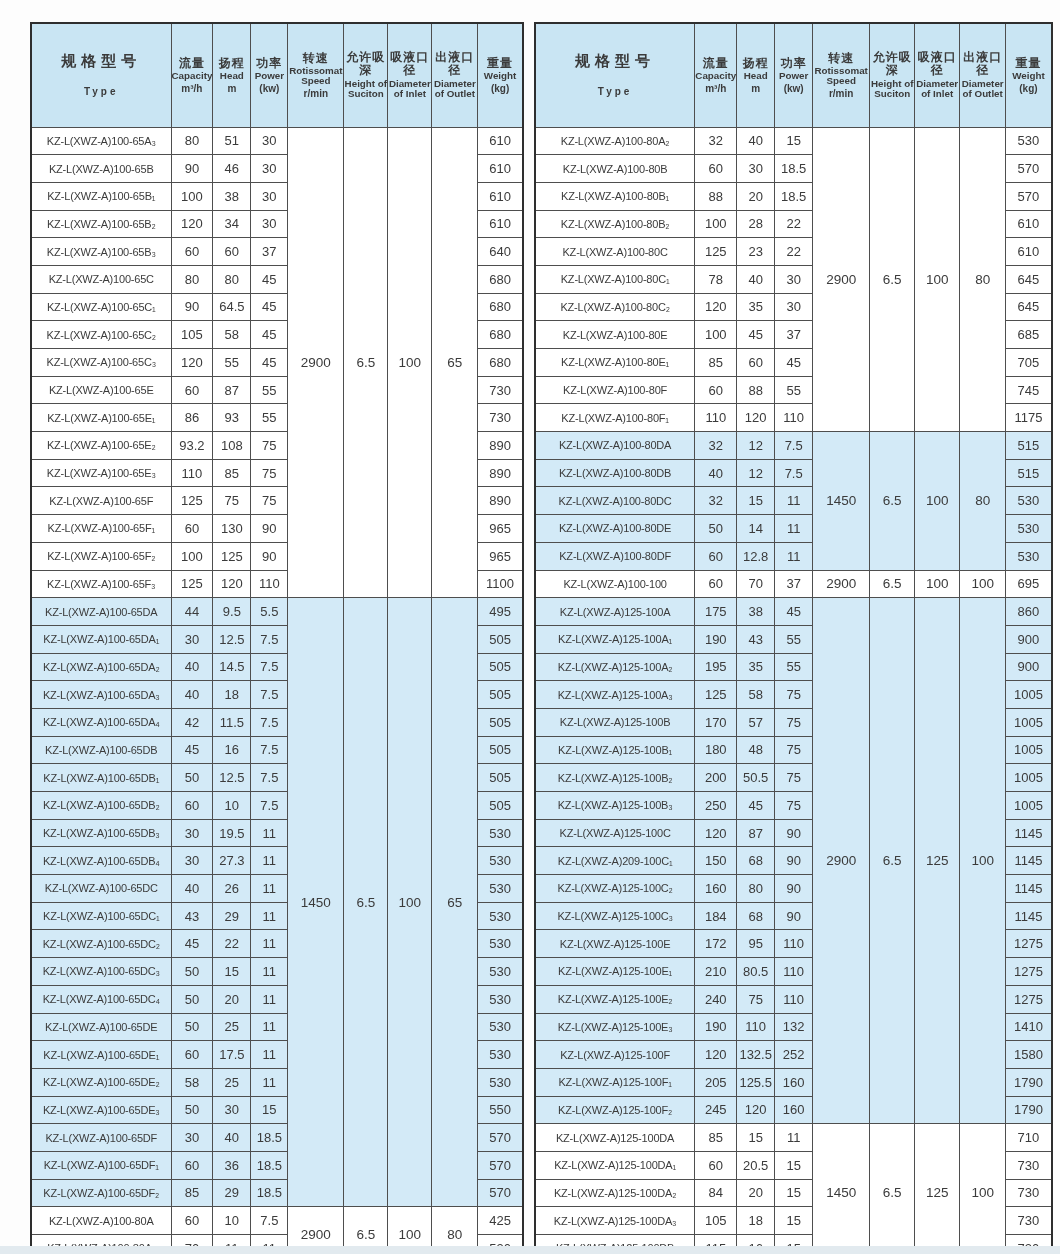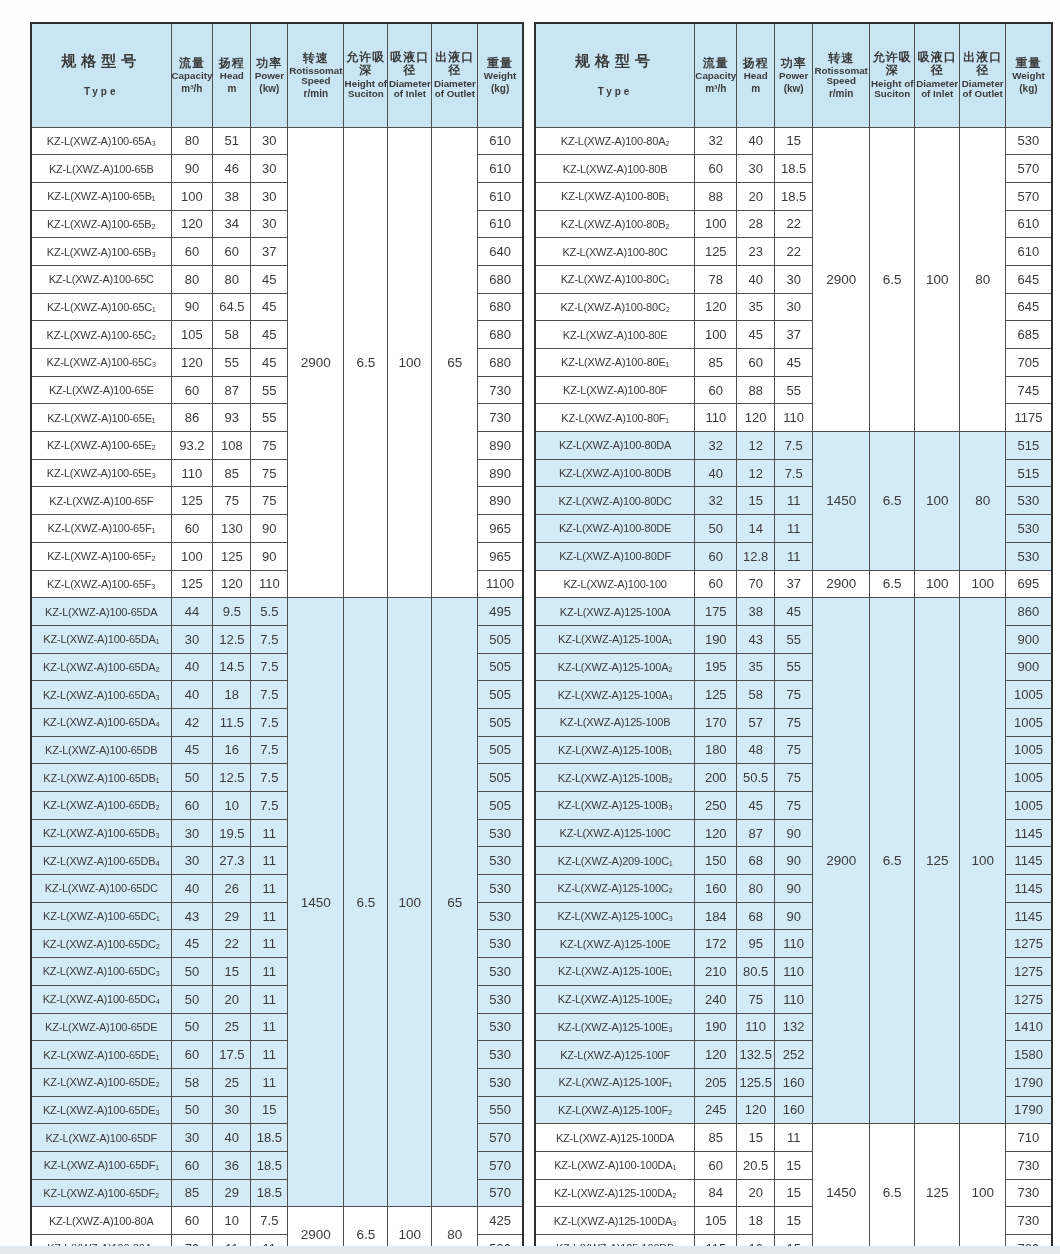--- a/index.html
+++ b/index.html
@@ -758,21 +758,21 @@
           <td class="num-cell">85</td>
           <td class="num-cell">15</td>
           <td class="num-cell">11</td>
           <td class="merged-cell" rowspan="5">1450</td>
           <td class="merged-cell" rowspan="5">6.5</td>
           <td class="merged-cell" rowspan="5">125</td>
           <td class="merged-cell" rowspan="5">100</td>
           <td class="num-cell">710</td>
         </tr>
         <tr class="white">
-          <td class="type-cell">KZ-L(XWZ-A)100-100DA₁</td>
+          <td class="type-cell">KZ-L(XWZ-A)125-100DA₁</td>
           <td class="num-cell">60</td>
           <td class="num-cell">20.5</td>
           <td class="num-cell">15</td>
           <td class="num-cell">730</td>
         </tr>
         <tr class="white">
           <td class="type-cell">KZ-L(XWZ-A)125-100DA₂</td>
           <td class="num-cell">84</td>
           <td class="num-cell">20</td>
           <td class="num-cell">15</td>

